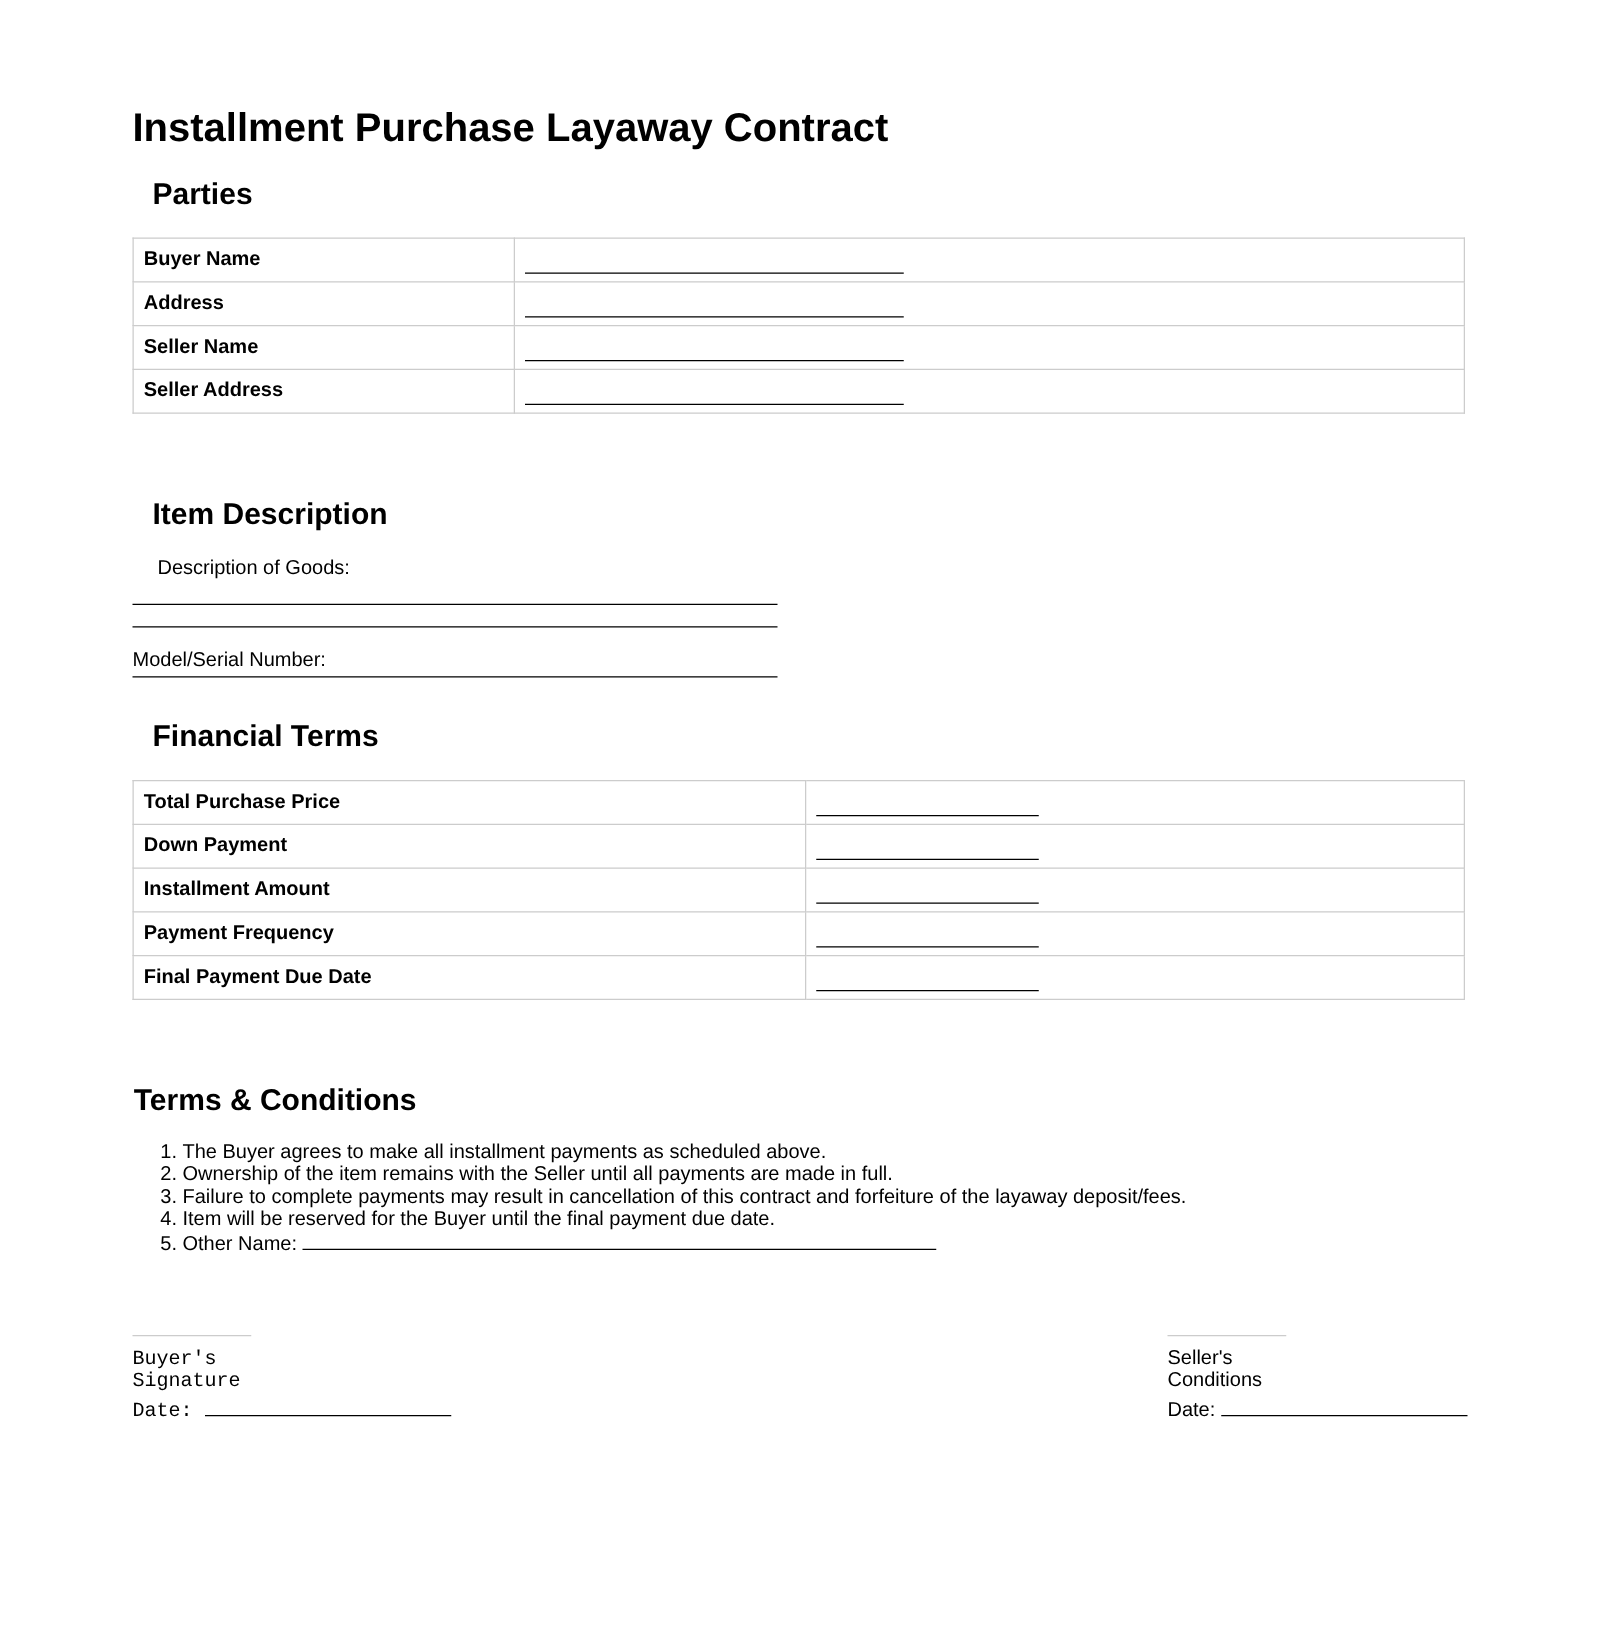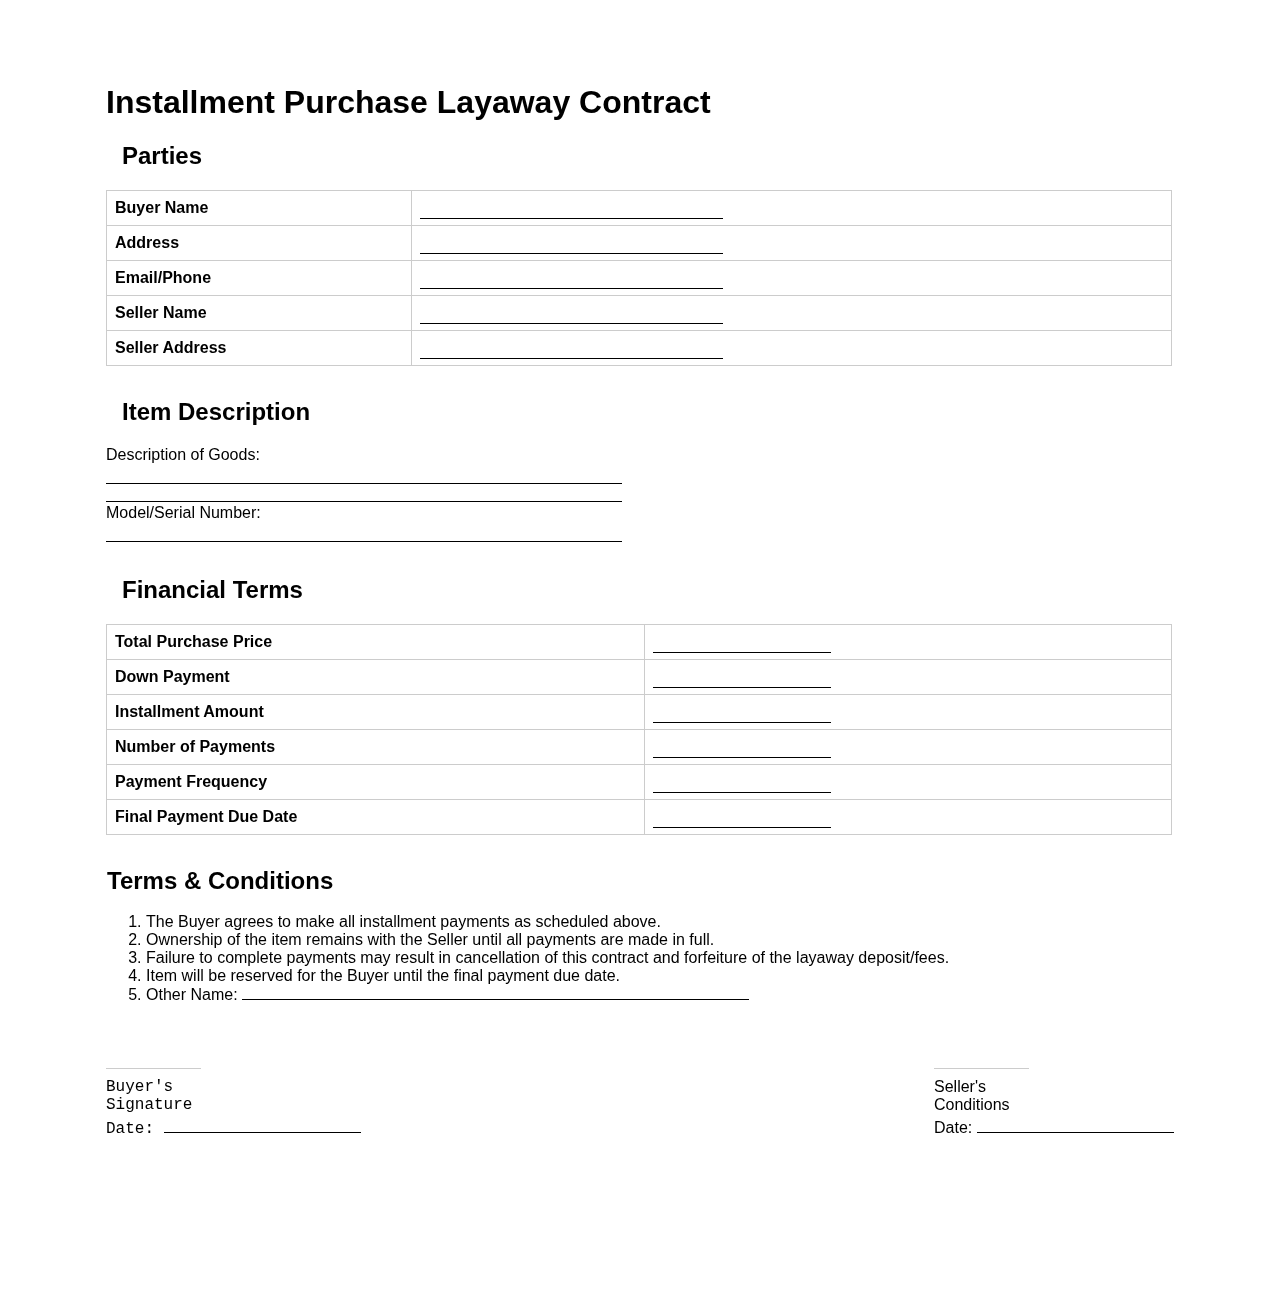--- a/index.html
+++ b/index.html
@@ -58,62 +58,54 @@
     <tbody>
         <tr>
       <td class="label">Buyer Name</td>
       <td><span class="blank" style="width:303px"></span></td>
     </tr>
     <tr>
       <td class="label">Address</td>
       <td><span class="blank" style="width:303px"></span></td>
     </tr>
     <tr>
-      <td class="label">Email/Phone</td>
-      <td><span class="blank" style="width:303px"></span></td>
-    </tr>
-    <tr>
       <td class="label">Seller Name</td>
       <td><span class="blank" style="width:303px"></span></td>
     </tr>
     <tr>
       <td class="label">Seller Address</td>
       <td><span class="blank" style="width:303px"></span></td>
     </tr>
   </tbody>
     </table>
 
   <h2 style="top:398px;">Item Description</h2>
-  <div class="field-label" style="top:446px;">Description of Goods:</div>
+  <div class="field-label" style="top:446px;margin-left:20px;">Description of Goods:</div>
   <div class="hline" style="top:483px;"></div>
   <div class="hline" style="top:501px;"></div>
-  <div class="field-label" style="top:504px;">Model/Serial Number:</div>
+  <div class="field-label" style="top:520px;">Model/Serial Number:</div>
   <div class="hline" style="top:541px;"></div>
 
   <h2 style="top:576px;">Financial Terms</h2>
   <table class="form" style="top:624px;border-radius:25px;">
     <colgroup>
         <col style="width:538px">
         <col>
       </colgroup>
     <tbody>
         <tr>
       <td class="label">Total Purchase Price</td>
       <td><span class="blank" style="width:178px"></span></td>
     </tr>
     <tr>
       <td class="label">Down Payment</td>
       <td><span class="blank" style="width:178px"></span></td>
     </tr>
     <tr>
       <td class="label">Installment Amount</td>
-      <td><span class="blank" style="width:178px"></span></td>
-    </tr>
-    <tr>
-      <td class="label">Number of Payments</td>
       <td><span class="blank" style="width:178px"></span></td>
     </tr>
     <tr>
       <td class="label">Payment Frequency</td>
       <td><span class="blank" style="width:178px"></span></td>
     </tr>
     <tr>
       <td class="label">Final Payment Due Date</td>
       <td><span class="blank" style="width:178px"></span></td>
     </tr>

